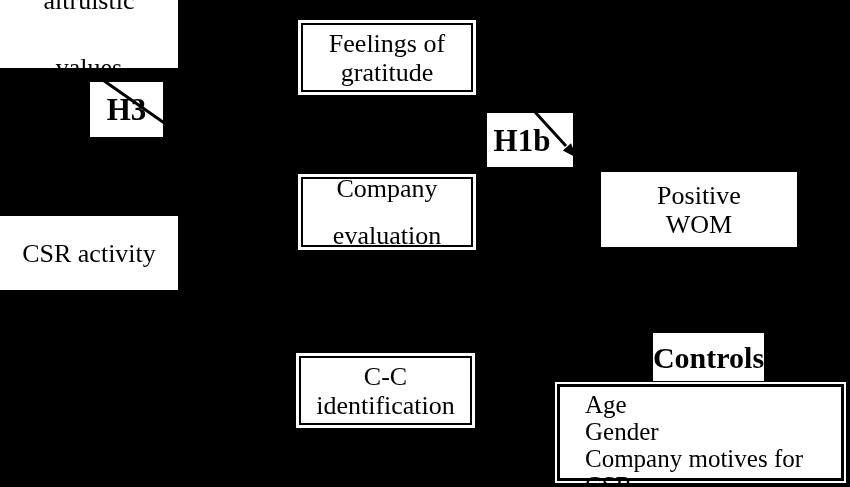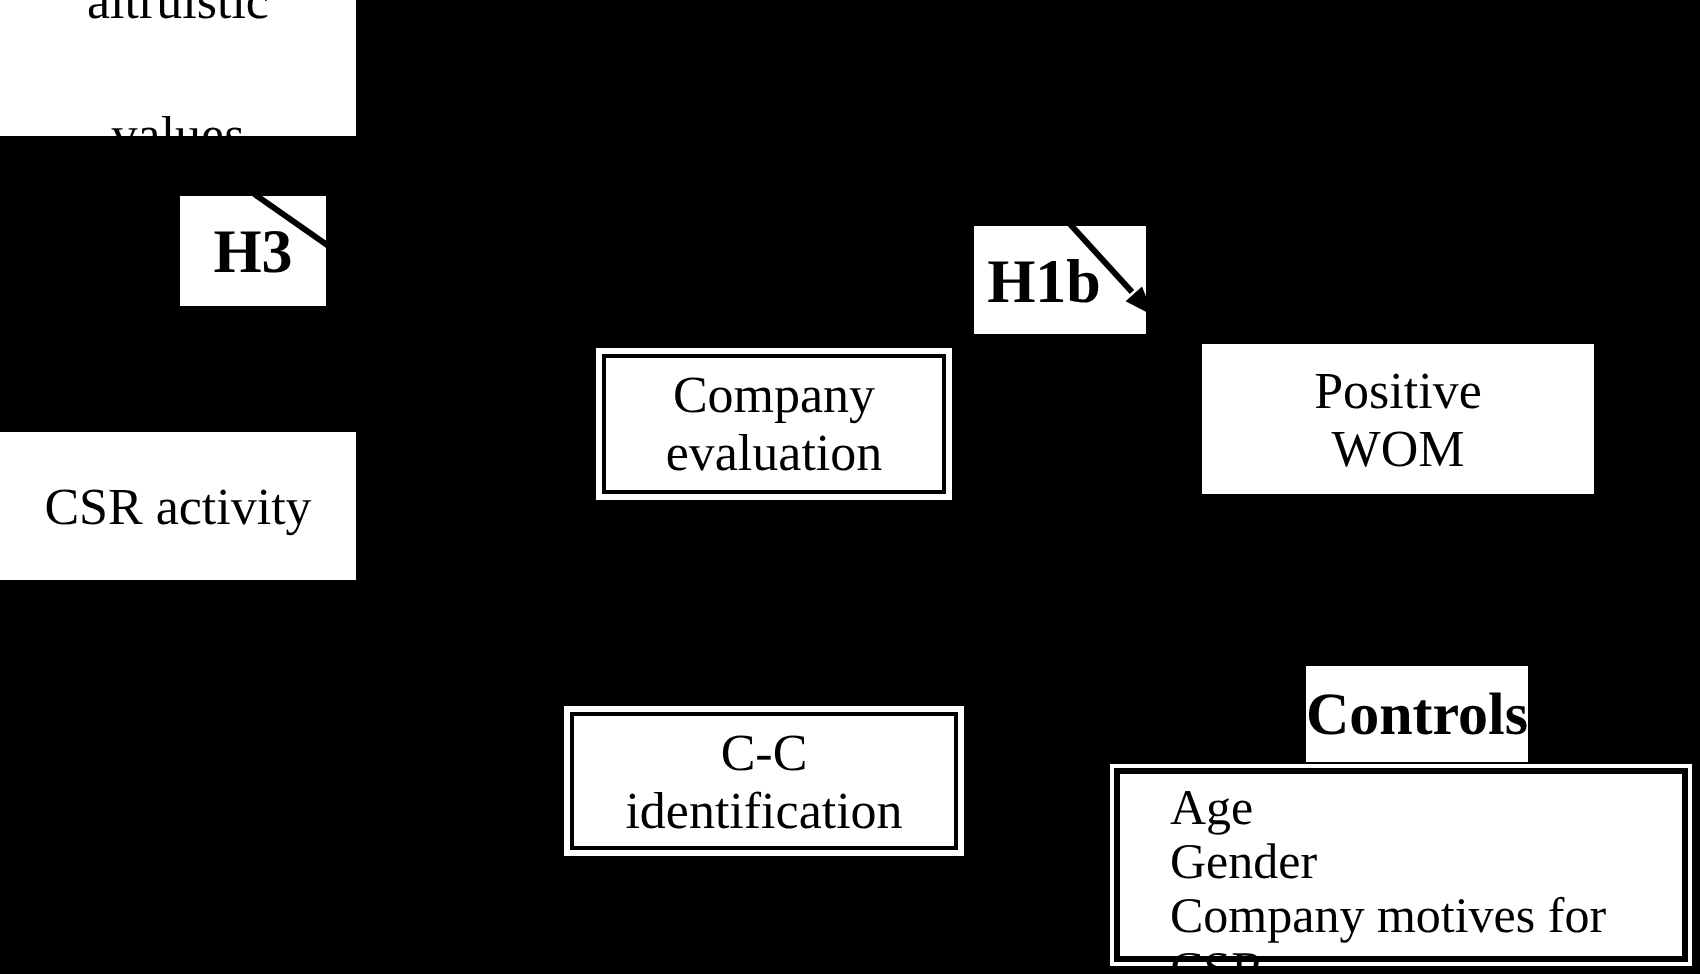--- a/index.html
+++ b/index.html
@@ -38,47 +38,51 @@
     border:3px solid #000;
     pointer-events:none;
   }
   .hlabel{
     font-weight:bold;
     font-size:31px;
   }
   
   #altruistic      {left:0;   top:0;   width:178px;height:68px;gap:38px;}
   #feelings        {left:298px;top:20px; width:178px;height:75px;}
-  #h3              {left:90px; top:98px; width:73px; height:55px;}
+  #h3              {left:90px; top:82px; width:73px; height:55px;}
   #h1a             {left:233px;top:112px;width:87px; height:58px;}
   #h1b             {left:487px;top:113px;width:86px; height:54px;justify-content:center;padding-right:16px;box-sizing:border-box;}
   #csr             {left:0;   top:188px;width:178px;height:74px;margin-top:28px;}
-  #company         {left:298px;top:174px;width:178px;height:76px;}
+  #company         {left:298px;top:174px;width:178px;height:76px;justify-content:space-between;}
   #wom             {left:601px;top:172px;width:196px;height:75px;}
-  #cc              {left:282px;top:353px;width:200px;height:75px;}
+  #cc              {left:296px;top:353px;width:179px;height:75px;}
   #controls-header {left:653px;top:333px;width:111px;height:48px;font-weight:bold;font-size:30px;}
   #controls-list   {left:555px;top:382px;width:291px;height:101px;
                     align-items:flex-start;justify-content:flex-start;
                     text-align:left;padding:9px 0 0 30px;box-sizing:border-box;
                     font-size:25px;line-height:27px;}
   #edge-overlay{
     position:absolute;left:0;top:0;width:850px;height:487px;
     pointer-events:none;
   }
 </style>
 </head>
 <body>
 
 <div id="canvas">
 
   <div class="node" id="altruistic">
     <span>altruistic</span>
     <span>values</span>
   </div>
 
+  <div class="node bordered" id="feelings">
+    <span>Feelings of</span>
+    <span>gratitude</span>
+  </div>
 
   <div class="node hlabel" id="h3">
     <span>H3</span>
   </div>
 
 
   <div class="node hlabel" id="h1b">
     <span>H1b</span>
   </div>
 

